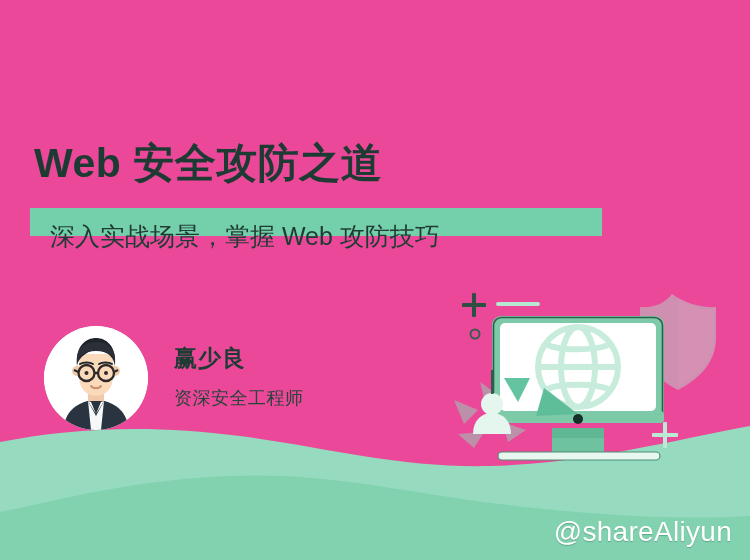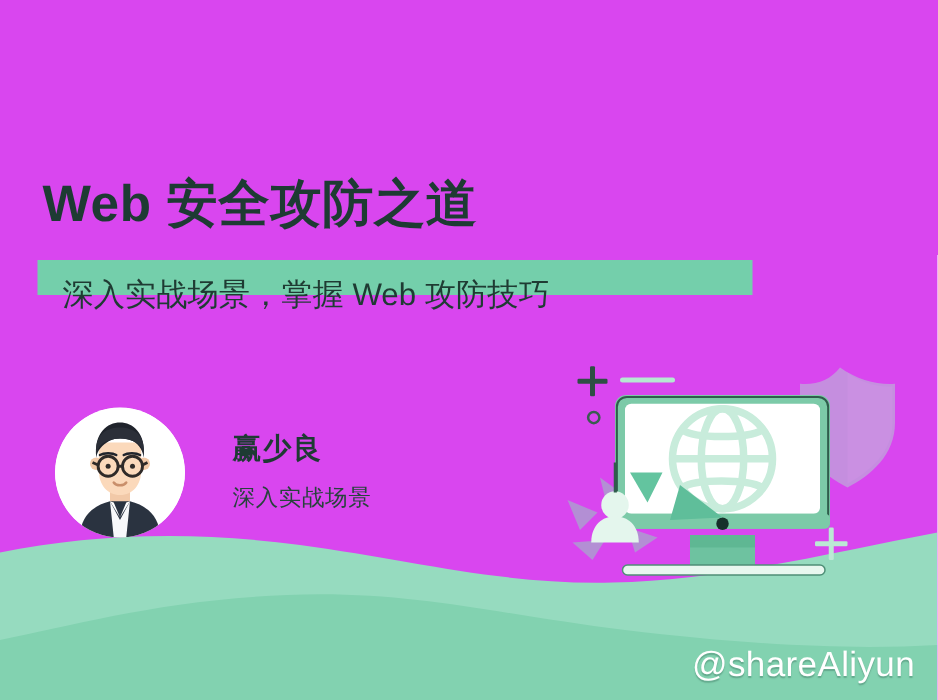--- a/index.html
+++ b/index.html
@@ -10,21 +10,21 @@
   }
   body {
     font-family: "Liberation Sans", "DejaVu Sans", sans-serif;
   }
 
   #slide {
     position: relative;
     width: 750px;
     height: 560px;
     overflow: hidden;
-    background: #d946ef;
+    background: #ec4899;
     user-select: none;
   }
 
   
   .waves {
     position: absolute;
     left: 0;
     bottom: 0;
     width: 750px;
     height: 180px;
@@ -94,21 +94,21 @@
     width: 104px;
     height: 104px;
     border-radius: 50%;
     overflow: hidden;
     background: #ffffff;
     flex: 0 0 auto;
   }
   .avatar svg { display: block; }
 
   .speaker-text {
-    margin-left: 38px;
+    margin-left: 26px;
     padding-bottom: 4px;
   }
   .speaker-name {
     margin: 0;
     font-size: 23px;
     font-weight: 700;
     color: #1e3b33;
     letter-spacing: 1px;
     white-space: nowrap;
   }
@@ -253,19 +253,19 @@
         <circle cx="62" cy="47" r="2" fill="#2f2a28"></circle>
 
         <path d="M36,38 C39,36 46,36 49,38" stroke="#20242c" stroke-width="2" fill="none" stroke-linecap="round"></path>
         <path d="M55,38 C58,36 65,36 68,38" stroke="#20242c" stroke-width="2" fill="none" stroke-linecap="round"></path>
 
         <path d="M47,60 C49,63 55,63 57,60" stroke="#c98f6b" stroke-width="2" fill="none" stroke-linecap="round"></path>
       </svg>
     </div>
     <div class="speaker-text">
       <p class="speaker-name">赢少良</p>
-      <p class="speaker-role">深入实战场景</p>
+      <p class="speaker-role">资深安全工程师</p>
     </div>
   </div>
 
   <div class="watermark">@shareAliyun</div>
 
 </div>
 
 </body></html>

